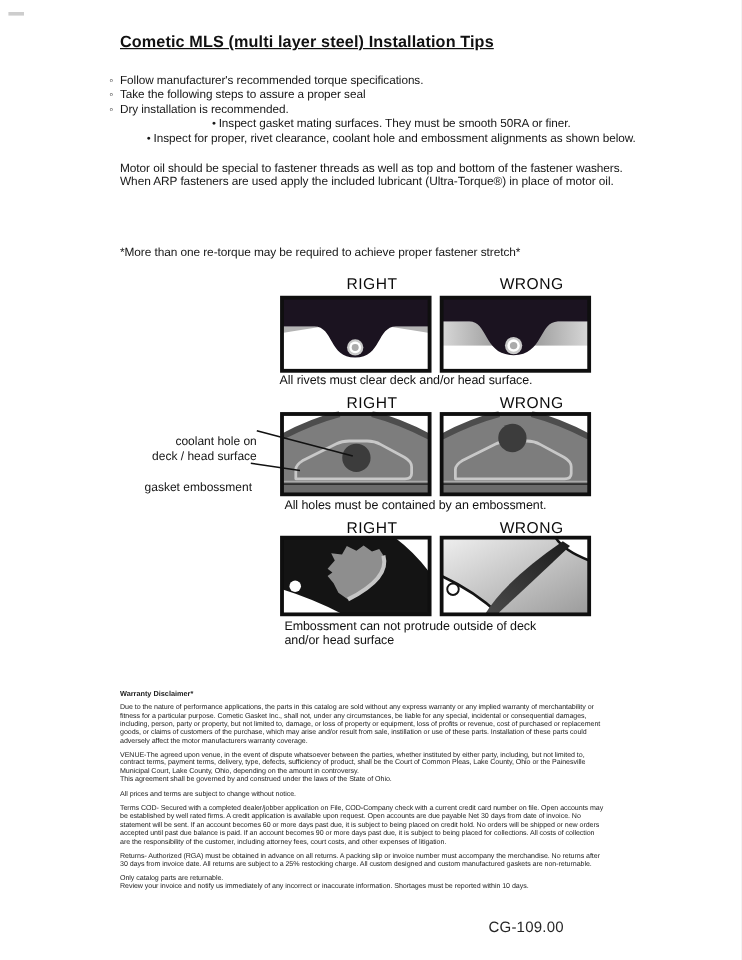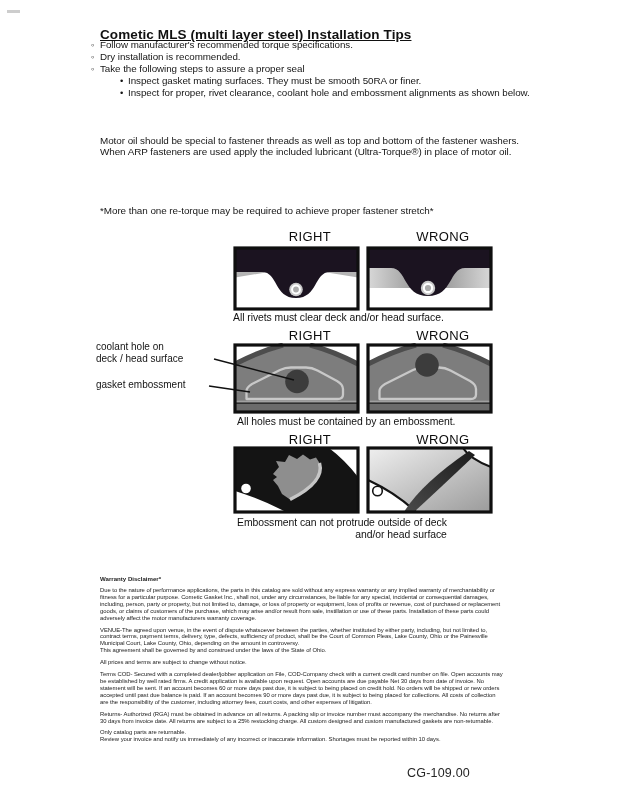--- a/index.html
+++ b/index.html
@@ -7,54 +7,54 @@
     position:relative; width:618px; height:800px; margin:0 auto;
     background:#ffffff; font-family:"Liberation Sans", sans-serif; color:#1a1a1a;
     overflow:hidden;
   }
   .abs { position:absolute; }
   .mark { left:7px; top:10px; width:13px; height:2.5px; background:#cdcdcd; }
   .title {
     left:100px; top:27px; font-size:13.5px; font-weight:bold;
     text-decoration:underline; letter-spacing:0.1px; white-space:nowrap; color:#111;
   }
-  .tips { left:91px; top:39px; font-size:9.8px; line-height:12px; letter-spacing:-0.05px; color:#161616; }
+  .tips { left:91px; top:62px; font-size:9.8px; line-height:12px; letter-spacing:-0.05px; color:#161616; }
   .tip { white-space:nowrap; }
   .tip .b { display:inline-block; width:9px; font-size:9.5px; }
-  .tip.sub { padding-left:29px; }
+  .tip.sub { padding-left:29px;text-align:center; }
   .tip.sub .b { width:8px; }
   .diesel-h { left:100px; top:117px; font-size:12.5px; font-weight:bold; color:#111; white-space:nowrap; }
   .body { left:100px; width:462px; font-size:9.9px; line-height:11.4px; letter-spacing:-0.06px;
           white-space:pre-line; color:#161616; margin:0; }
   .p1 { top:135px; }
   .p2 { top:166px; }
   .note { top:205px; }
   .dg-label { font-size:13px; letter-spacing:0.4px; color:#0c0c0c; transform:translateX(-50%); white-space:nowrap;padding-left:28px; }
   .caption { font-size:10.4px; letter-spacing:-0.05px; color:#111; white-space:pre-line; line-height:12px; }
-  .ann { font-size:10px; line-height:11.5px; text-align:left; white-space:pre-line; color:#141414; }
+  .ann { font-size:10px; line-height:11.5px; text-align:right; white-space:pre-line; color:#141414;margin-top:22px; }
   .dg { display:block; }
   .leader { pointer-events:none; }
   .warranty { left:100px; top:575px; width:445px; color:#222; }
   .warranty .w-head { font-size:6.1px; font-weight:bold; margin:0 0 5px 0; }
   .warranty p { font-size:5.9px; line-height:6.9px; letter-spacing:-0.04px; margin:0 0 5px 0; white-space:pre-line; }
   .page-code { left:407px; top:766px; font-size:12.5px; letter-spacing:0.2px; color:#262626; white-space:nowrap; }
 </style>
 </head>
 <body>
 
 <div class="page">
 
   <div class="abs mark"></div>
 
   <div class="abs title">Cometic MLS (multi layer steel) Installation Tips</div>
 
   <div class="abs tips">
     <div class="tip"><span class="b">◦</span><span>Follow manufacturer's recommended torque specifications.</span></div>
+    <div class="tip"><span class="b">◦</span><span>Take the following steps to assure a proper seal</span></div>
     <div class="tip"><span class="b">◦</span><span>Dry installation is recommended.</span></div>
-    <div class="tip"><span class="b">◦</span><span>Take the following steps to assure a proper seal</span></div>
     <div class="tip sub"><span class="b">•</span><span>Inspect gasket mating surfaces.  They must be smooth 50RA or finer.</span></div>
     <div class="tip sub"><span class="b">•</span><span>Inspect for proper, rivet clearance, coolant hole and embossment alignments as shown below.</span></div>
   </div>
 
   <p class="abs body p1">Motor oil should be special to fastener threads as well as top and bottom of the fastener washers.
 When ARP fasteners are used apply the included lubricant (Ultra-Torque®) in place of motor oil.</p>
   <p class="abs body note">*More than one re-torque may be required to achieve proper fastener stretch*</p>
 
   <div class="abs dg-label" style="left:296px; top:229px;">RIGHT</div>
   <div class="abs dg-label" style="left:429px; top:229px;">WRONG</div>
@@ -162,21 +162,21 @@
     </defs>
     <rect x="2" y="2" width="123" height="64" fill="#ffffff"></rect>
     <path d="M2,2 H97 Q104,13 125,21 V66 H50 Q30,47 2,34 Z" fill="url(#g3)"></path>
     <path d="M97,2 Q104,13 125,21" fill="none" stroke="#141414" stroke-width="2.2"></path>
     <path d="M2,34 Q30,47 50,66" fill="none" stroke="#141414" stroke-width="2.2"></path>
     <path d="M38,66 Q55,38 103,5 L109,9 Q72,44 48,66 Z" fill="url(#g3s)"></path>
     <circle cx="11.5" cy="45" r="4.8" fill="#ffffff" stroke="#141414" stroke-width="1.6"></circle>
     <rect x="2" y="2" width="123" height="64" fill="none" stroke="#0f0f0f" stroke-width="3.2"></rect>
   </svg>
 
-  <div class="abs caption" style="left:237px; top:517px;text-align:right;">Embossment can not protrude outside of deck
+  <div class="abs caption" style="left:237px; top:517px;">Embossment can not protrude outside of deck
 and/or head surface</div>
 
   <div class="abs warranty">
     <div class="w-head">Warranty Disclaimer*</div>
     <p>Due to the nature of performance applications, the parts in this catalog are sold without any express warranty or any implied warranty of merchantability or
 fitness for a particular purpose.  Cometic Gasket Inc., shall not, under any circumstances, be liable for any special, incidental or consequential damages,
 including, person, party or property, but not limited to, damage, or loss of property or equipment, loss of profits or revenue, cost of purchased or replacement
 goods, or claims of customers of the purchase, which may arise and/or result from sale, instillation or use of these parts.  Installation of these parts could
 adversely affect the motor manufacturers warranty coverage.</p>
     <p>VENUE-The agreed upon venue, in the event of dispute whatsoever between the parties, whether instituted by either party, including, but not limited to,

